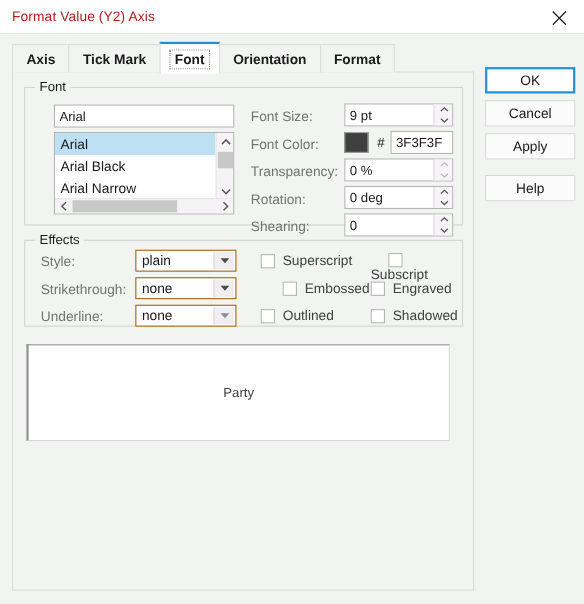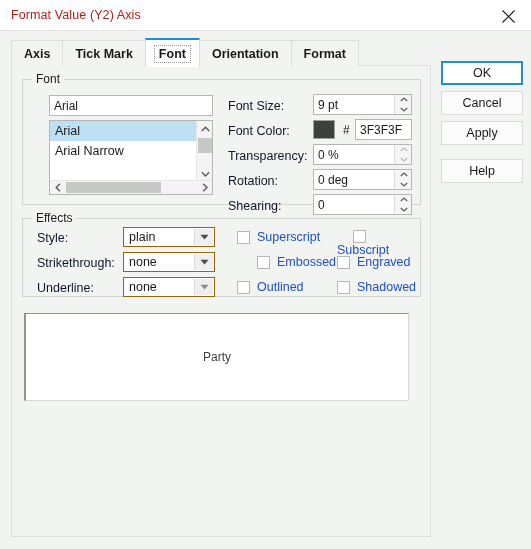--- a/index.html
+++ b/index.html
@@ -120,21 +120,21 @@
     font-family: "Liberation Sans", sans-serif;
     font-size: 12px;
     color: #1a1a1a;
     padding: 0 4px;
     display: flex;
     align-items: center;
   }
   .label {
     position: absolute;
     font-size: 12.5px;
-    color: #0f172a;
+    color: #737373;
     white-space: nowrap;
   }
 
   
   #fontname-box { left: 26px; top: 15px; width: 164px; height: 21px; }
 
   
   .listbox {
     position: absolute;
     left: 26px; top: 40px;
@@ -279,21 +279,21 @@
     cursor: default;
   }
   .checkbox-mark {
     width: 13px; height: 13px;
     background: #ffffff;
     border: 1px solid #b4b6b4;
     box-sizing: border-box;
     margin-right: 7px;
     flex: none;
   }
-  .checkrow span { font-size: 12.5px; color: #1d4ed8; white-space: nowrap; }
+  .checkrow span { font-size: 12.5px; color: #404040; white-space: nowrap; }
 
   
   .preview {
     position: absolute;
     left: 12px; top: 247px;
     width: 385px; height: 88px;
     background: #ffffff;
     border-top: 1px solid #909290;
     border-left: 2px solid #909290;
     border-right: 1px solid #d8d8d8;
@@ -370,20 +370,23 @@
     <div class="textbox" id="fontname-box">
       <span>Arial</span>
     </div>
 
     <div class="listbox">
       <div class="list-items">
         <div class="list-item selected">
           <span>Arial</span>
         </div>
         <div class="list-item">
+          <span>Arial Black</span>
+        </div>
+        <div class="list-item">
           <span>Arial Narrow</span>
         </div>
         <div class="list-item">
           
         </div>
       </div>
 
       <div class="vscroll">
         <div class="arrow-up">
           <svg width="9" height="6" viewBox="0 0 9 6">

